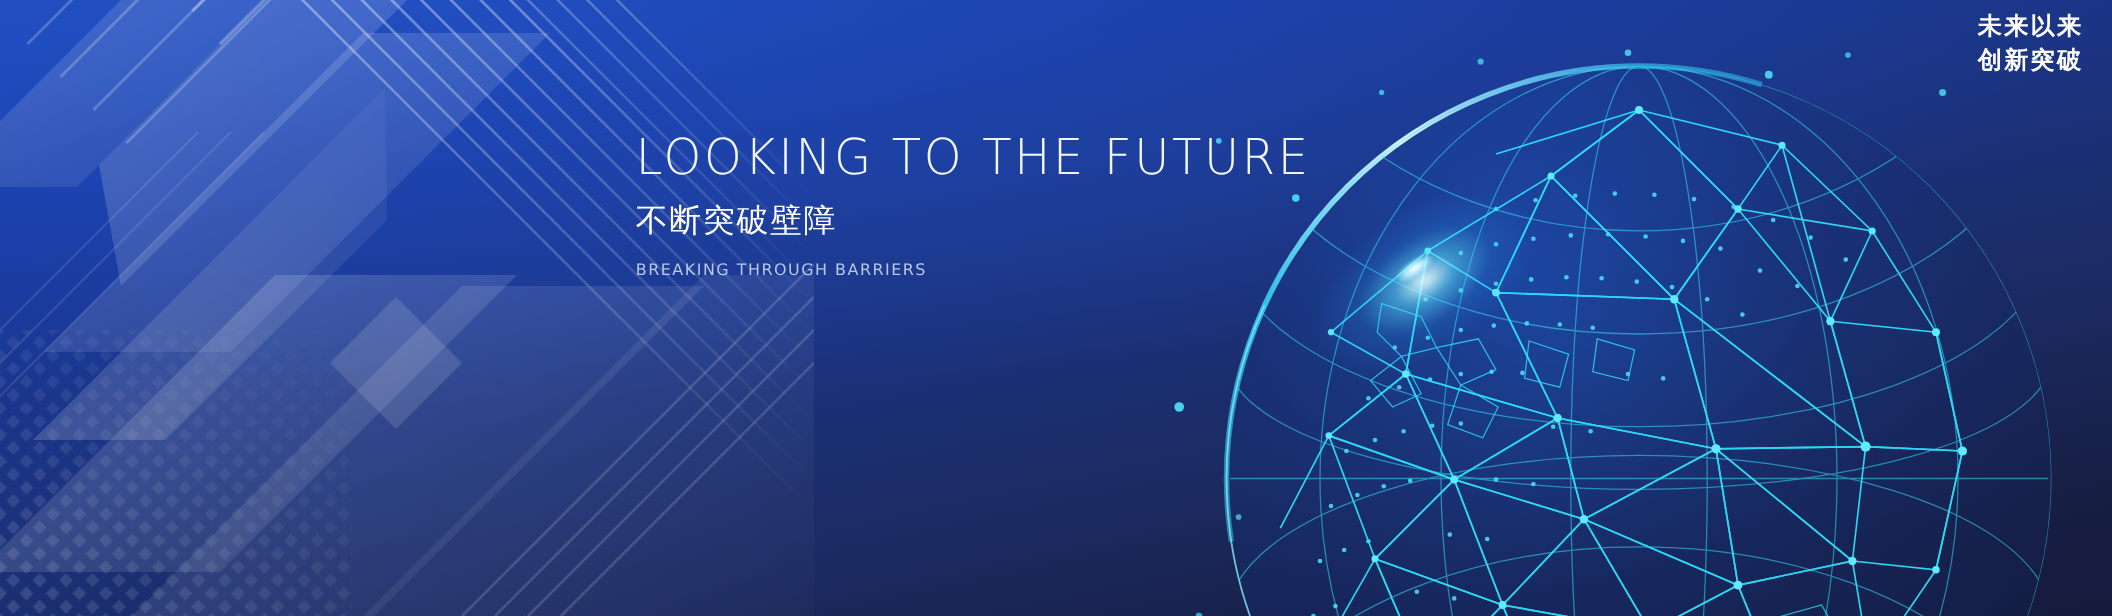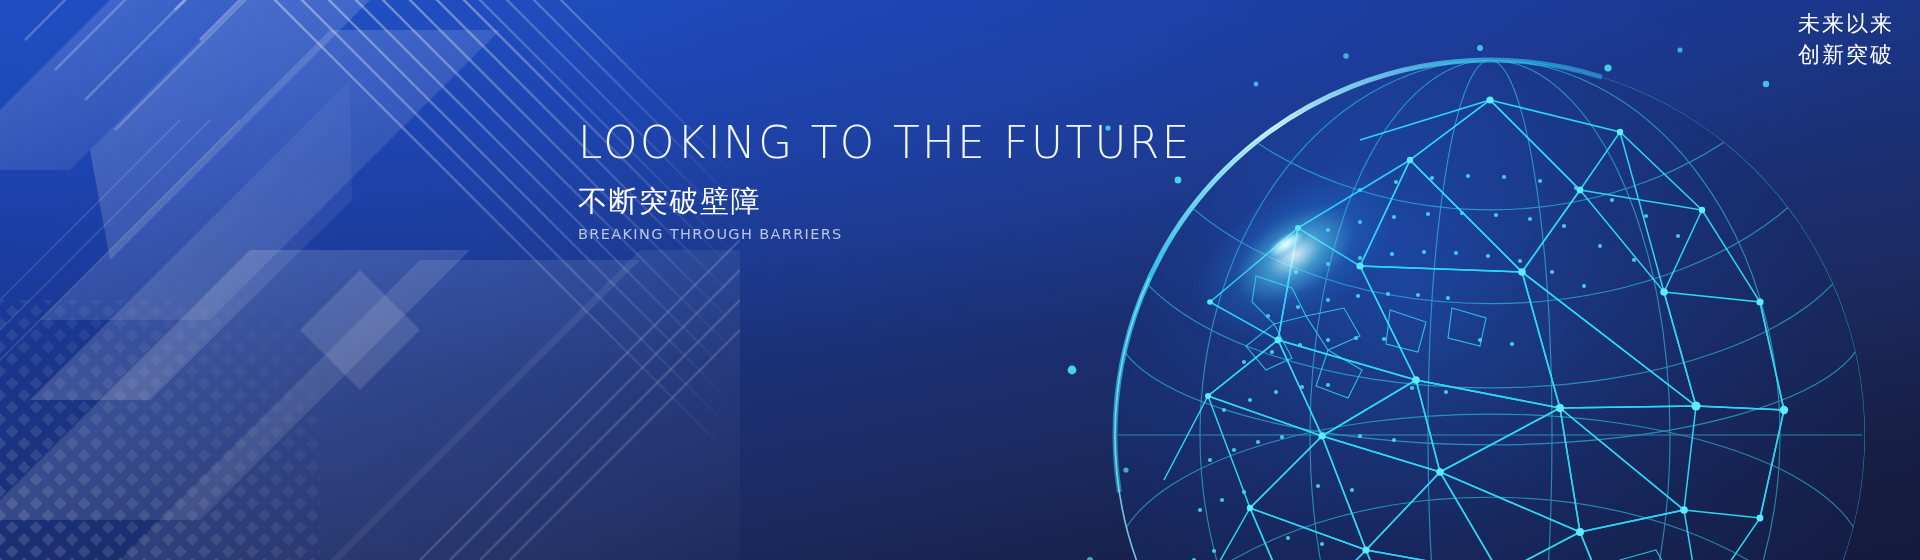--- a/index.html
+++ b/index.html
@@ -58,21 +58,21 @@
   }
   .sub-en{
     font-size:14.5px;line-height:1.85;color:#b9c6e4;font-weight:400;
     letter-spacing:1.35px;margin:10px 0 0 0;white-space:nowrap;
     font-family:"DejaVu Sans","Liberation Sans",sans-serif;
   }
 
   
   .corner{
     position:absolute;right:26px;top:8px;z-index:7;text-align:right;
-    font-size:22px;line-height:1.42;color:#ffffff;font-weight:400;letter-spacing:2px;
+    font-size:22px;line-height:1.42;color:#ffffff;font-weight:700;letter-spacing:2px;
   }
   .corner div{white-space:nowrap;}
 </style>
 </head>
 <body>
 
 <div class="banner">
 
   <div class="geo">
     <svg width="740" height="560" viewBox="0 0 740 560" xmlns="http://www.w3.org/2000/svg">
@@ -387,21 +387,21 @@
       </g>
     </svg>
 
     <div class="rim-glow"></div>
     <div class="rim-core"></div>
   </div>
 
   <div class="copy">
     <div class="title-en">LOOKING TO THE FUTURE</div>
     <div class="sub-cn">不断突破壁障</div>
-    <div class="sub-en" style="margin-top:0">BREAKING THROUGH BARRIERS</div>
+    <div class="sub-en" style="margin-top:12px">BREAKING THROUGH BARRIERS</div>
   </div>
 
   <div class="corner">
     <div>未来以来</div>
     <div>创新突破</div>
   </div>
 
 </div>
 
 </body></html>

